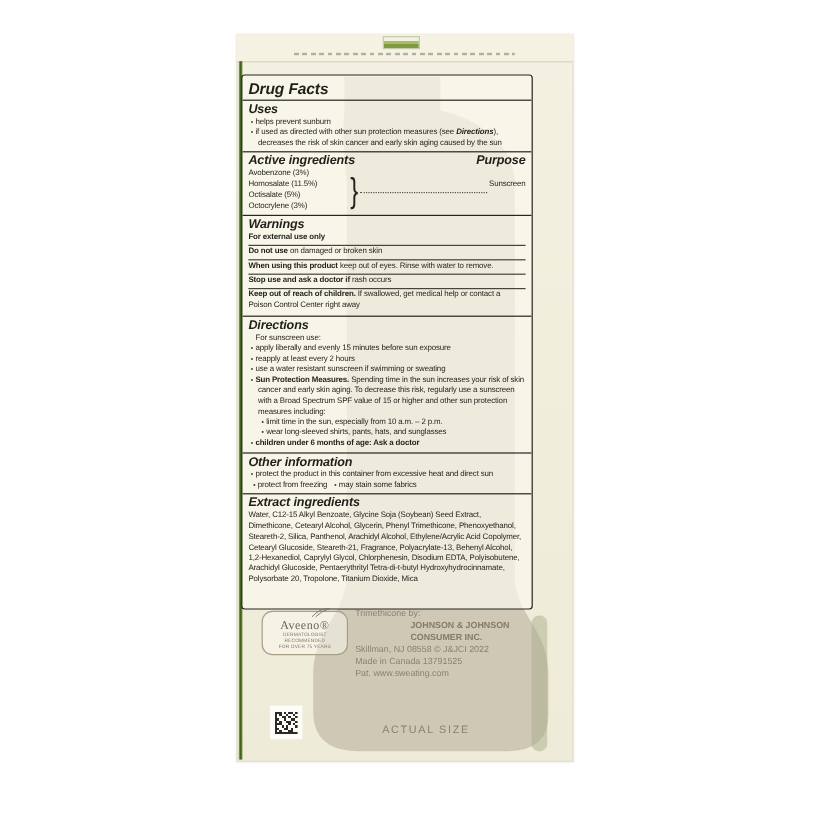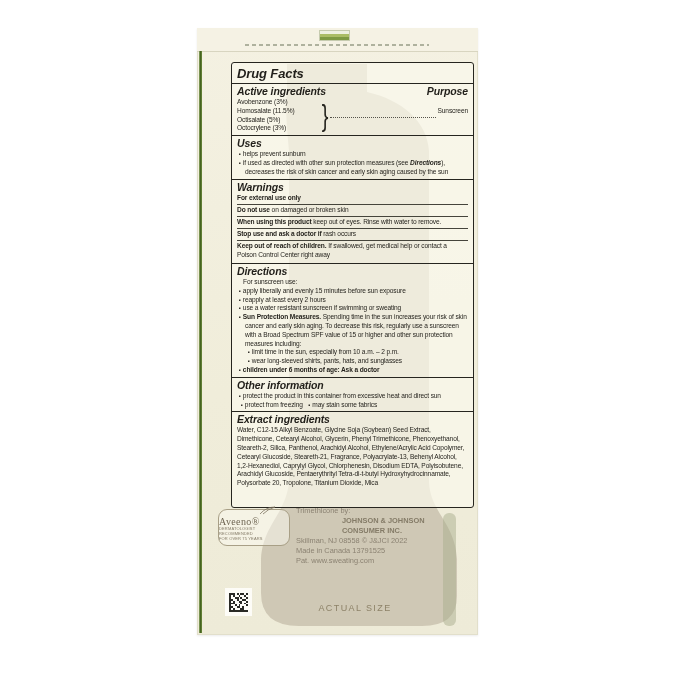--- a/index.html
+++ b/index.html
@@ -28,21 +28,21 @@
     opacity:.85;
   }
   .edge-green{
     position:absolute;left:2px;top:23px;bottom:2px;width:3px;
     background:linear-gradient(90deg,#9ab070,#41601d 45%,#6d8a3f);
   }
   .silhouette{position:absolute;left:0;top:23px;}
 
   
   .drugfacts{
-    position:absolute;left:34px;top:34px;width:243px;height:446px;
+    position:absolute;left:4px;top:34px;width:243px;height:446px;
     box-sizing:border-box;border:1.6px solid #26251f;border-radius:3px;
     background:rgba(250,248,236,.72);
     font-size:6.6px;line-height:8.8px;letter-spacing:-0.12px;
     overflow:hidden;
   }
   .df-title{font-size:13px;line-height:17px;font-weight:bold;font-style:italic;padding:2px 5px 1px;}
   .sec{border-top:1.6px solid #26251f;padding:1px 5px 2px;}
   .sec-head{font-size:10.5px;line-height:13px;font-weight:bold;font-style:italic;}
   .b{font-weight:bold;}
   .bi{font-weight:bold;font-style:italic;}
@@ -61,21 +61,21 @@
   .sub{margin-left:9px;}
   .intro{padding-left:6px;}
   .warn-row{border-top:1px solid #45443b;padding:1.2px 0;}
   .external{padding-bottom:1.2px;}
   .q-line{padding-left:1px;}
 
   
   .badge{
     position:absolute;left:21px;top:481px;width:72px;height:37px;
     border:1px solid #a89f86;border-radius:9px;background:rgba(252,250,242,.5);
-    color:#7b7260;box-sizing:border-box;
+    text-align:center;color:#7b7260;box-sizing:border-box;
   }
   .badge-leaf{position:absolute;left:40px;top:-4px;}
   .badge-brand{
     font-family:"Liberation Serif", serif;font-size:10px;line-height:11px;
     margin-top:6px;letter-spacing:.4px;color:#6e6552;
   }
   .badge-sub{font-size:4px;line-height:4.8px;letter-spacing:.15px;color:#837a66;}
   .distributor{
     position:absolute;left:99px;top:478px;width:160px;
     font-size:7.4px;line-height:10px;color:#8b8272;
@@ -101,45 +101,45 @@
   <div class="edge-green"></div>
 
   <svg class="silhouette" width="281" height="584" viewBox="0 0 281 584">
     <path d="M90 13 H170 V41 C205 49 230 70 232 100 V432 C234 462 258 472 260 508 V545 Q260 575 225 575 H102 Q64 575 64 542 V508 C66 474 88 464 92 432 V100 C90 78 88 57 90 41 Z" fill="#cfc8b5"></path>
     <rect x="246" y="462" width="13" height="113" rx="6" fill="#a9ae8e" opacity="0.5"></rect>
   </svg>
 
   <div class="drugfacts">
 
     <div class="df-title">Drug Facts</div>
+
+    <div class="sec">
+      <div class="sec-head">Uses</div>
+      <div class="li"><span>helps prevent sunburn</span></div>
+      <div class="li"><span>if used as directed with other sun protection measures (see </span><span class="bi">Directions</span><span>), decreases the risk of skin cancer and early skin aging caused by the sun</span></div>
+    </div>
 
     <div class="sec">
       <div class="active-head">
         <span class="sec-head">Active ingredients</span>
         <span class="sec-head">Purpose</span>
       </div>
       <div class="active-grid">
         <div class="ing-col">
           <div>Avobenzone (3%)</div>
           <div>Homosalate (11.5%)</div>
           <div>Octisalate (5%)</div>
           <div>Octocrylene (3%)</div>
         </div>
         <div class="brace">}</div>
         <div class="leader-row">
           <div class="leader"></div>
           <span>Sunscreen</span>
         </div>
       </div>
-    </div>
-
-    <div class="sec">
-      <div class="sec-head">Uses</div>
-      <div class="li"><span>helps prevent sunburn</span></div>
-      <div class="li"><span>if used as directed with other sun protection measures (see </span><span class="bi">Directions</span><span>), decreases the risk of skin cancer and early skin aging caused by the sun</span></div>
     </div>
 
     <div class="sec">
       <div class="sec-head">Warnings</div>
       <div class="b external">For external use only</div>
       <div class="warn-row"><span class="b">Do not use</span><span> on damaged or broken skin</span></div>
       <div class="warn-row"><span class="b">When using this product</span><span> keep out of eyes. Rinse with water to remove.</span></div>
       <div class="warn-row"><span class="b">Stop use and ask a doctor if</span><span> rash occurs</span></div>
       <div class="warn-row"><span class="b">Keep out of reach of children.</span><span> If swallowed, get medical help or contact a Poison Control Center right away</span></div>
     </div>

